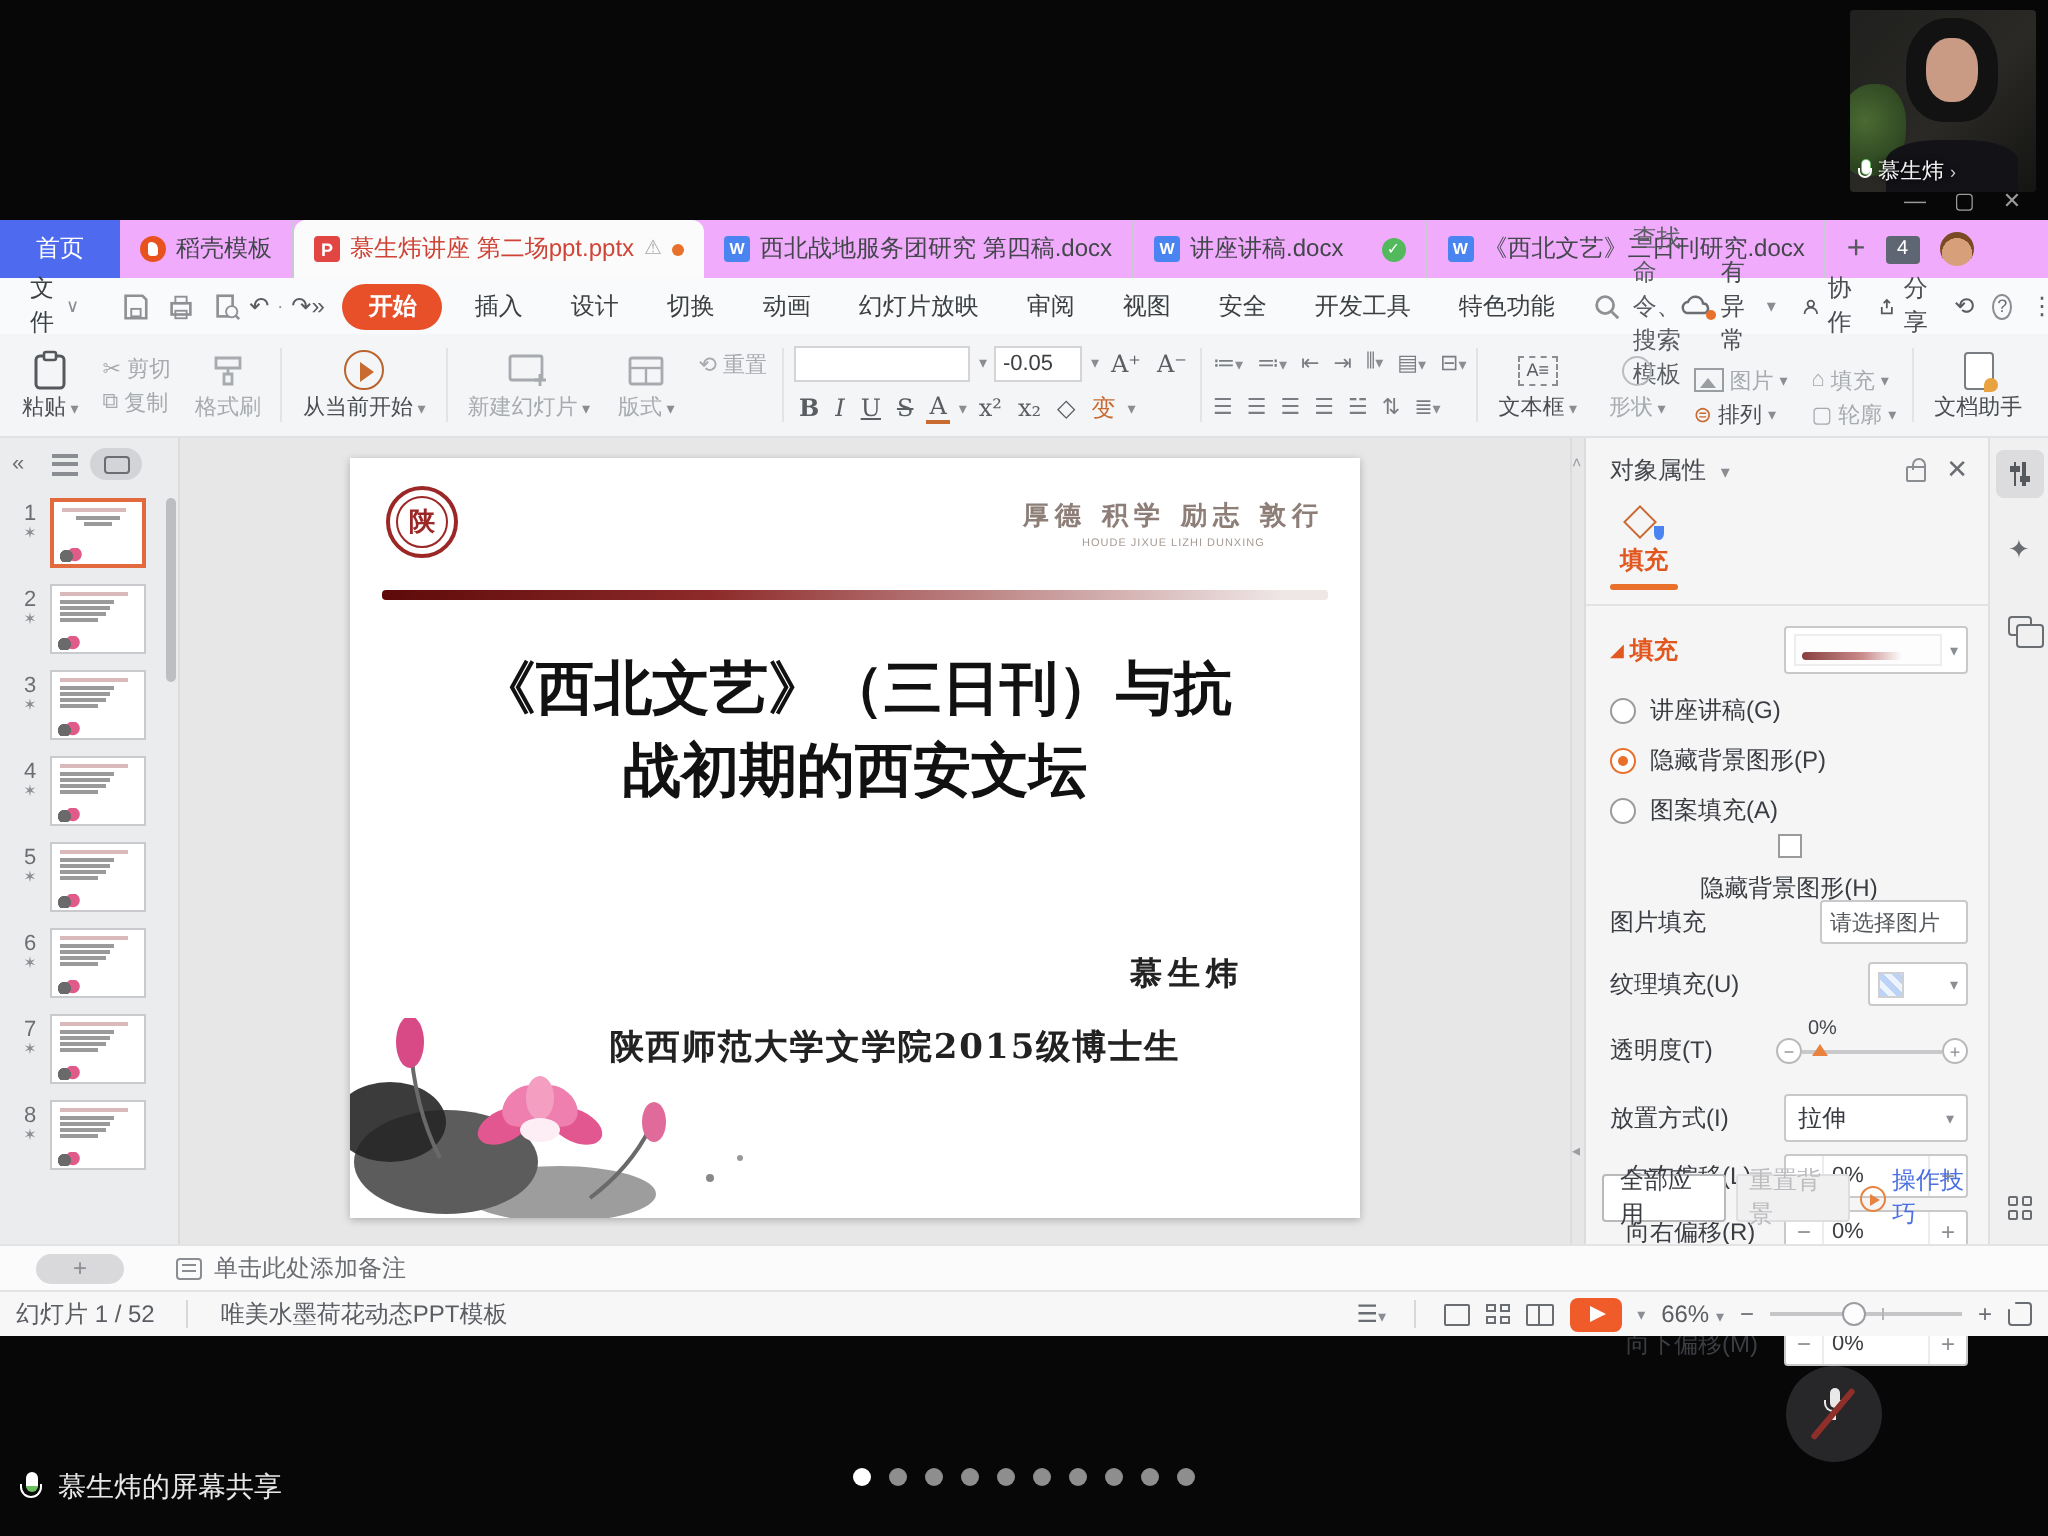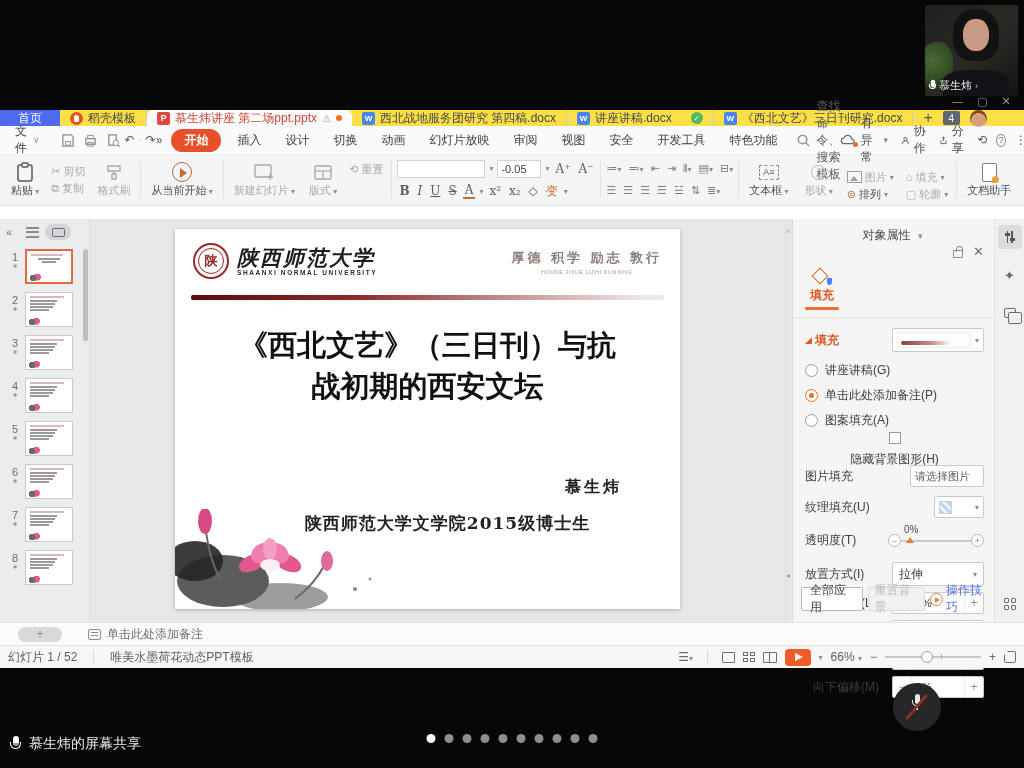--- a/index.html
+++ b/index.html
@@ -43,21 +43,21 @@
   .mb-mic i { position:absolute; left:2.5px; top:0; width:5px; height:10px; background:#e8e8e8; border-radius:3px; display:block; }
   .mb-mic u { position:absolute; left:0; top:6px; width:9px; height:6px; border:1.5px solid #e8e8e8; border-top:none;
     border-radius:0 0 5px 5px; display:block; }
   .mb-mic s { position:absolute; left:4px; top:11px; width:2px; height:5px; background:#e8e8e8; display:block; }
   .mb-slash { position:absolute; left:22px; top:8px; width:3px; height:32px; background:#8e2f2a; transform:rotate(40deg); border-radius:2px; }
 
   
   #wps { position:absolute; left:0; top:110px; width:1024px; height:558px; background:#fff; }
 
   
-  .tabbar { height:16px; background:#fde047; display:flex; align-items:stretch; font-size:12px; color:#43464b; }
+  .tabbar { height:29px; background:#f0abfc; display:flex; align-items:stretch; font-size:12px; color:#43464b; }
   .tab { display:flex; align-items:center; gap:5px; padding:0 10px; border-right:1px solid #c7cad0; white-space:nowrap; overflow:hidden; }
   .tab-home { background:#4e6bf0; color:#fff; border-radius:0 0 0 0; padding:0 18px; border-right:none; }
   .tab-active { background:#fbfbfc; color:#cf4436; border-right:none; border-radius:6px 6px 0 0; }
   .ico-docer { width:13px; height:13px; border-radius:50%; background:#e8521f; position:relative; flex:none; }
   .ico-docer::after { content:""; position:absolute; left:4px; top:3px; width:5px; height:7px; background:#fff; border-radius:2px 4px 2px 2px; }
   .ico-ppt { width:13px; height:13px; border-radius:2px; background:#e14643; color:#fff; font-size:9px; font-weight:bold;
     display:flex; align-items:center; justify-content:center; flex:none; }
   .ico-doc { width:13px; height:13px; border-radius:2px; background:#4a84f0; color:#fff; font-size:8px; font-weight:bold;
     display:flex; align-items:center; justify-content:center; flex:none; }
   .ico-warn { color:#a9a9a9; font-size:10px; }
@@ -170,21 +170,21 @@
     font-size:29px; line-height:41px; }
   .s-author { position:absolute; right:58px; top:248px; font-family:"DejaVu Serif",serif; font-weight:bold;
     font-size:16px; color:#222; letter-spacing:3px; }
   .s-affil { position:absolute; left:60px; right:20px; top:283px; text-align:center;
     font-family:"DejaVu Serif",serif; font-weight:bold; font-size:17px; color:#222; letter-spacing:1px; }
   .s-lotus { position:absolute; left:0; bottom:0; }
 
   
   .props { width:202px; background:#f5f5f6; border-left:1px solid #dcdcde; position:relative; flex:none;
     font-size:12px; color:#3a3d42; padding:8px 10px 0 12px; }
-  .pp-head { display:flex; align-items:center;flex-direction:column; }
+  .pp-head { display:flex; align-items:flex-start; }
   .pp-title { color:#45484d; }
   .pp-head .sp2 { margin-left:auto; display:flex; gap:10px; align-items:center; color:#7a7d82; }
   .lock-ico { width:10px; height:8px; border:1.2px solid #8a8d92; border-radius:1px; position:relative; margin-top:4px; }
   .lock-ico::before { content:""; position:absolute; left:1.5px; top:-5px; width:5px; height:5px; border:1.2px solid #8a8d92;
     border-bottom:none; border-radius:4px 4px 0 0; }
   .pp-close { font-size:13px; color:#6a6d72; }
   .pp-tab { margin-top:8px; width:34px; text-align:center; }
   .bucket { width:20px; height:18px; margin:0 auto; position:relative; }
   .bucket i { position:absolute; left:2px; top:3px; width:12px; height:12px; border:1.5px solid #c96a30; transform:rotate(45deg); display:block; }
   .bucket u { position:absolute; right:0; bottom:0; width:5px; height:7px; background:#4a84f0; border-radius:0 0 50% 50%; display:block; }
@@ -723,24 +723,20 @@
 
       <div class="canvas">
         <div class="slide">
           <div class="s-header">
             <div class="s-logo-wrap">
               <div class="seal">
                 <div class="seal-inner">
                     <span>陕</span>
                   </div>
               </div>
-              <div>
-                <div class="uni-cn">陕西师范大学</div>
-                <div class="uni-en">SHAANXI  NORMAL  UNIVERSITY</div>
-              </div>
             </div>
             <div class="motto">
               <div class="motto-cn">厚德 积学 励志 敦行</div>
               <div class="motto-en">HOUDE JIXUE LIZHI DUNXING</div>
             </div>
           </div>
           <div class="s-line"></div>
           <div class="s-title">
             <div>《西北文艺》（三日刊）与抗</div>
             <div>战初期的西安文坛</div>
@@ -798,21 +794,21 @@
             <span class="dArr">▾</span>
           </span>
         </div>
         <div style="margin-top:6px;">
             <div class="radio-row">
               <span class="radio"></span>
               <span>讲座讲稿(G)</span>
             </div>
             <div class="radio-row">
               <span class="radio on"></span>
-              <span>单击此处添加备注(P)</span>
+              <span>隐藏背景图形(P)</span>
             </div>
             <div class="radio-row">
               <span class="radio"></span>
               <span>图案填充(A)</span>
             </div>
           </div>
         <div class="check-row">
           <span class="checkbox"></span>
           <span>隐藏背景图形(H)</span>
         </div>

